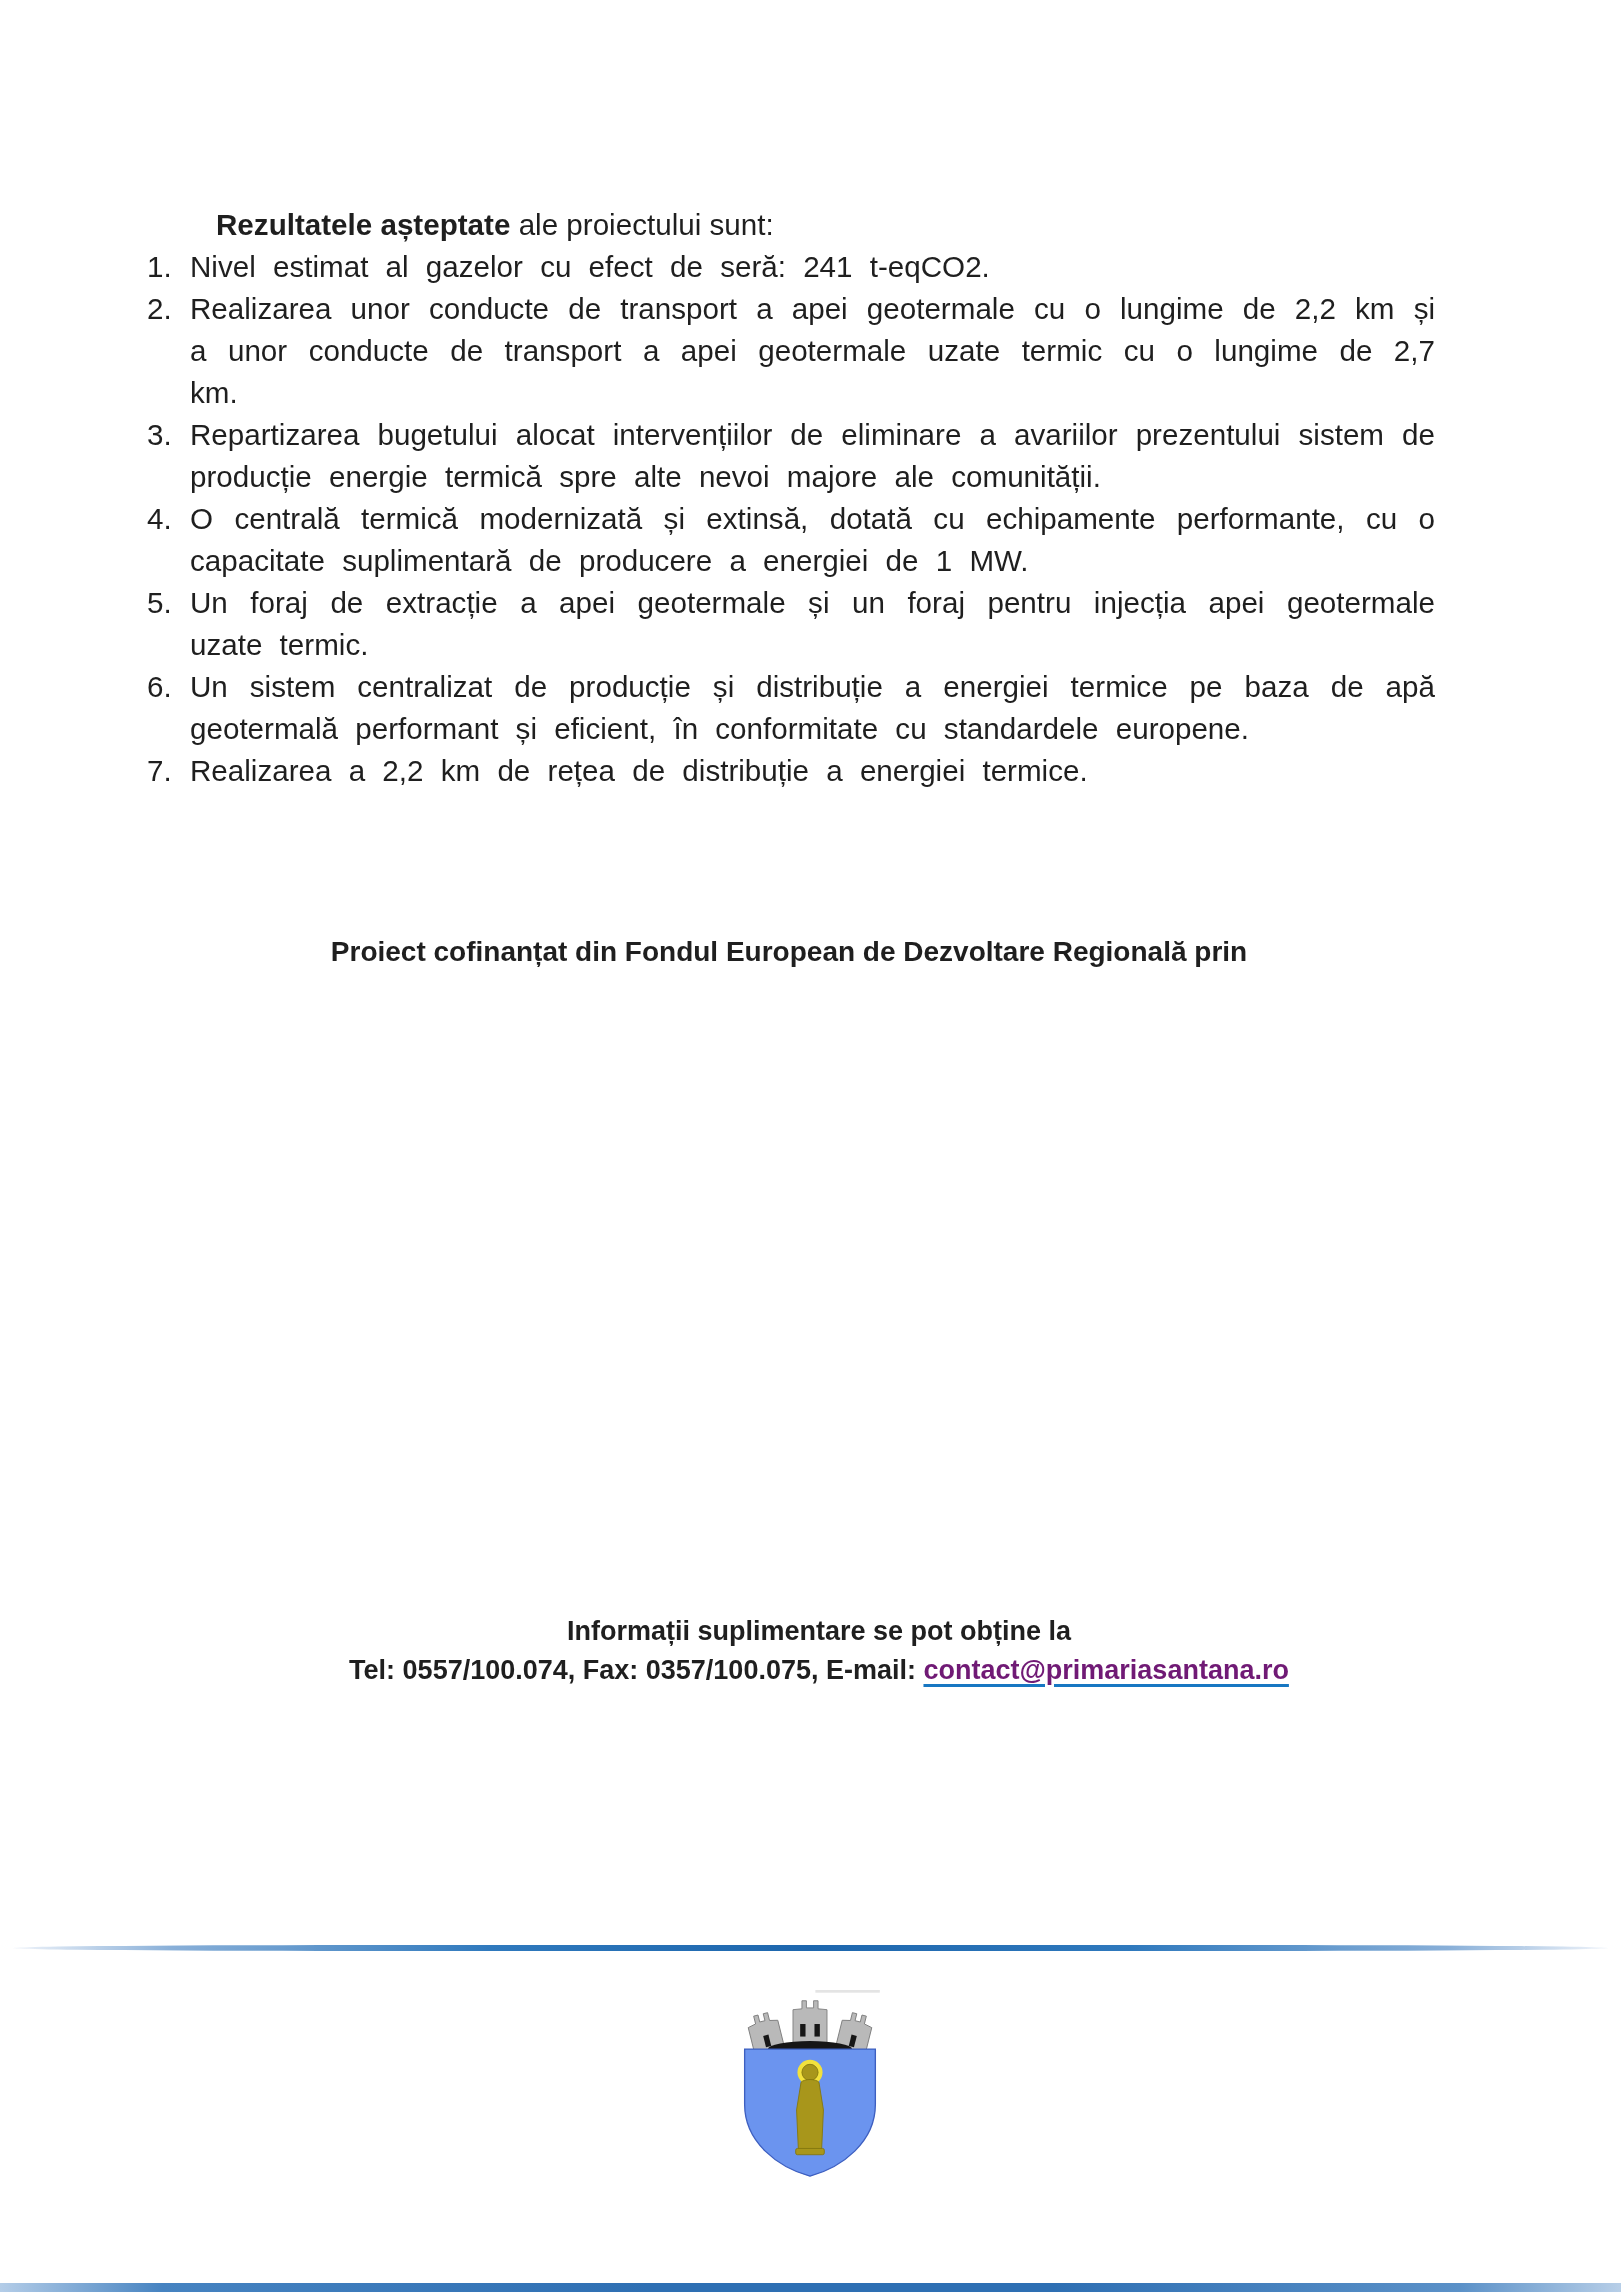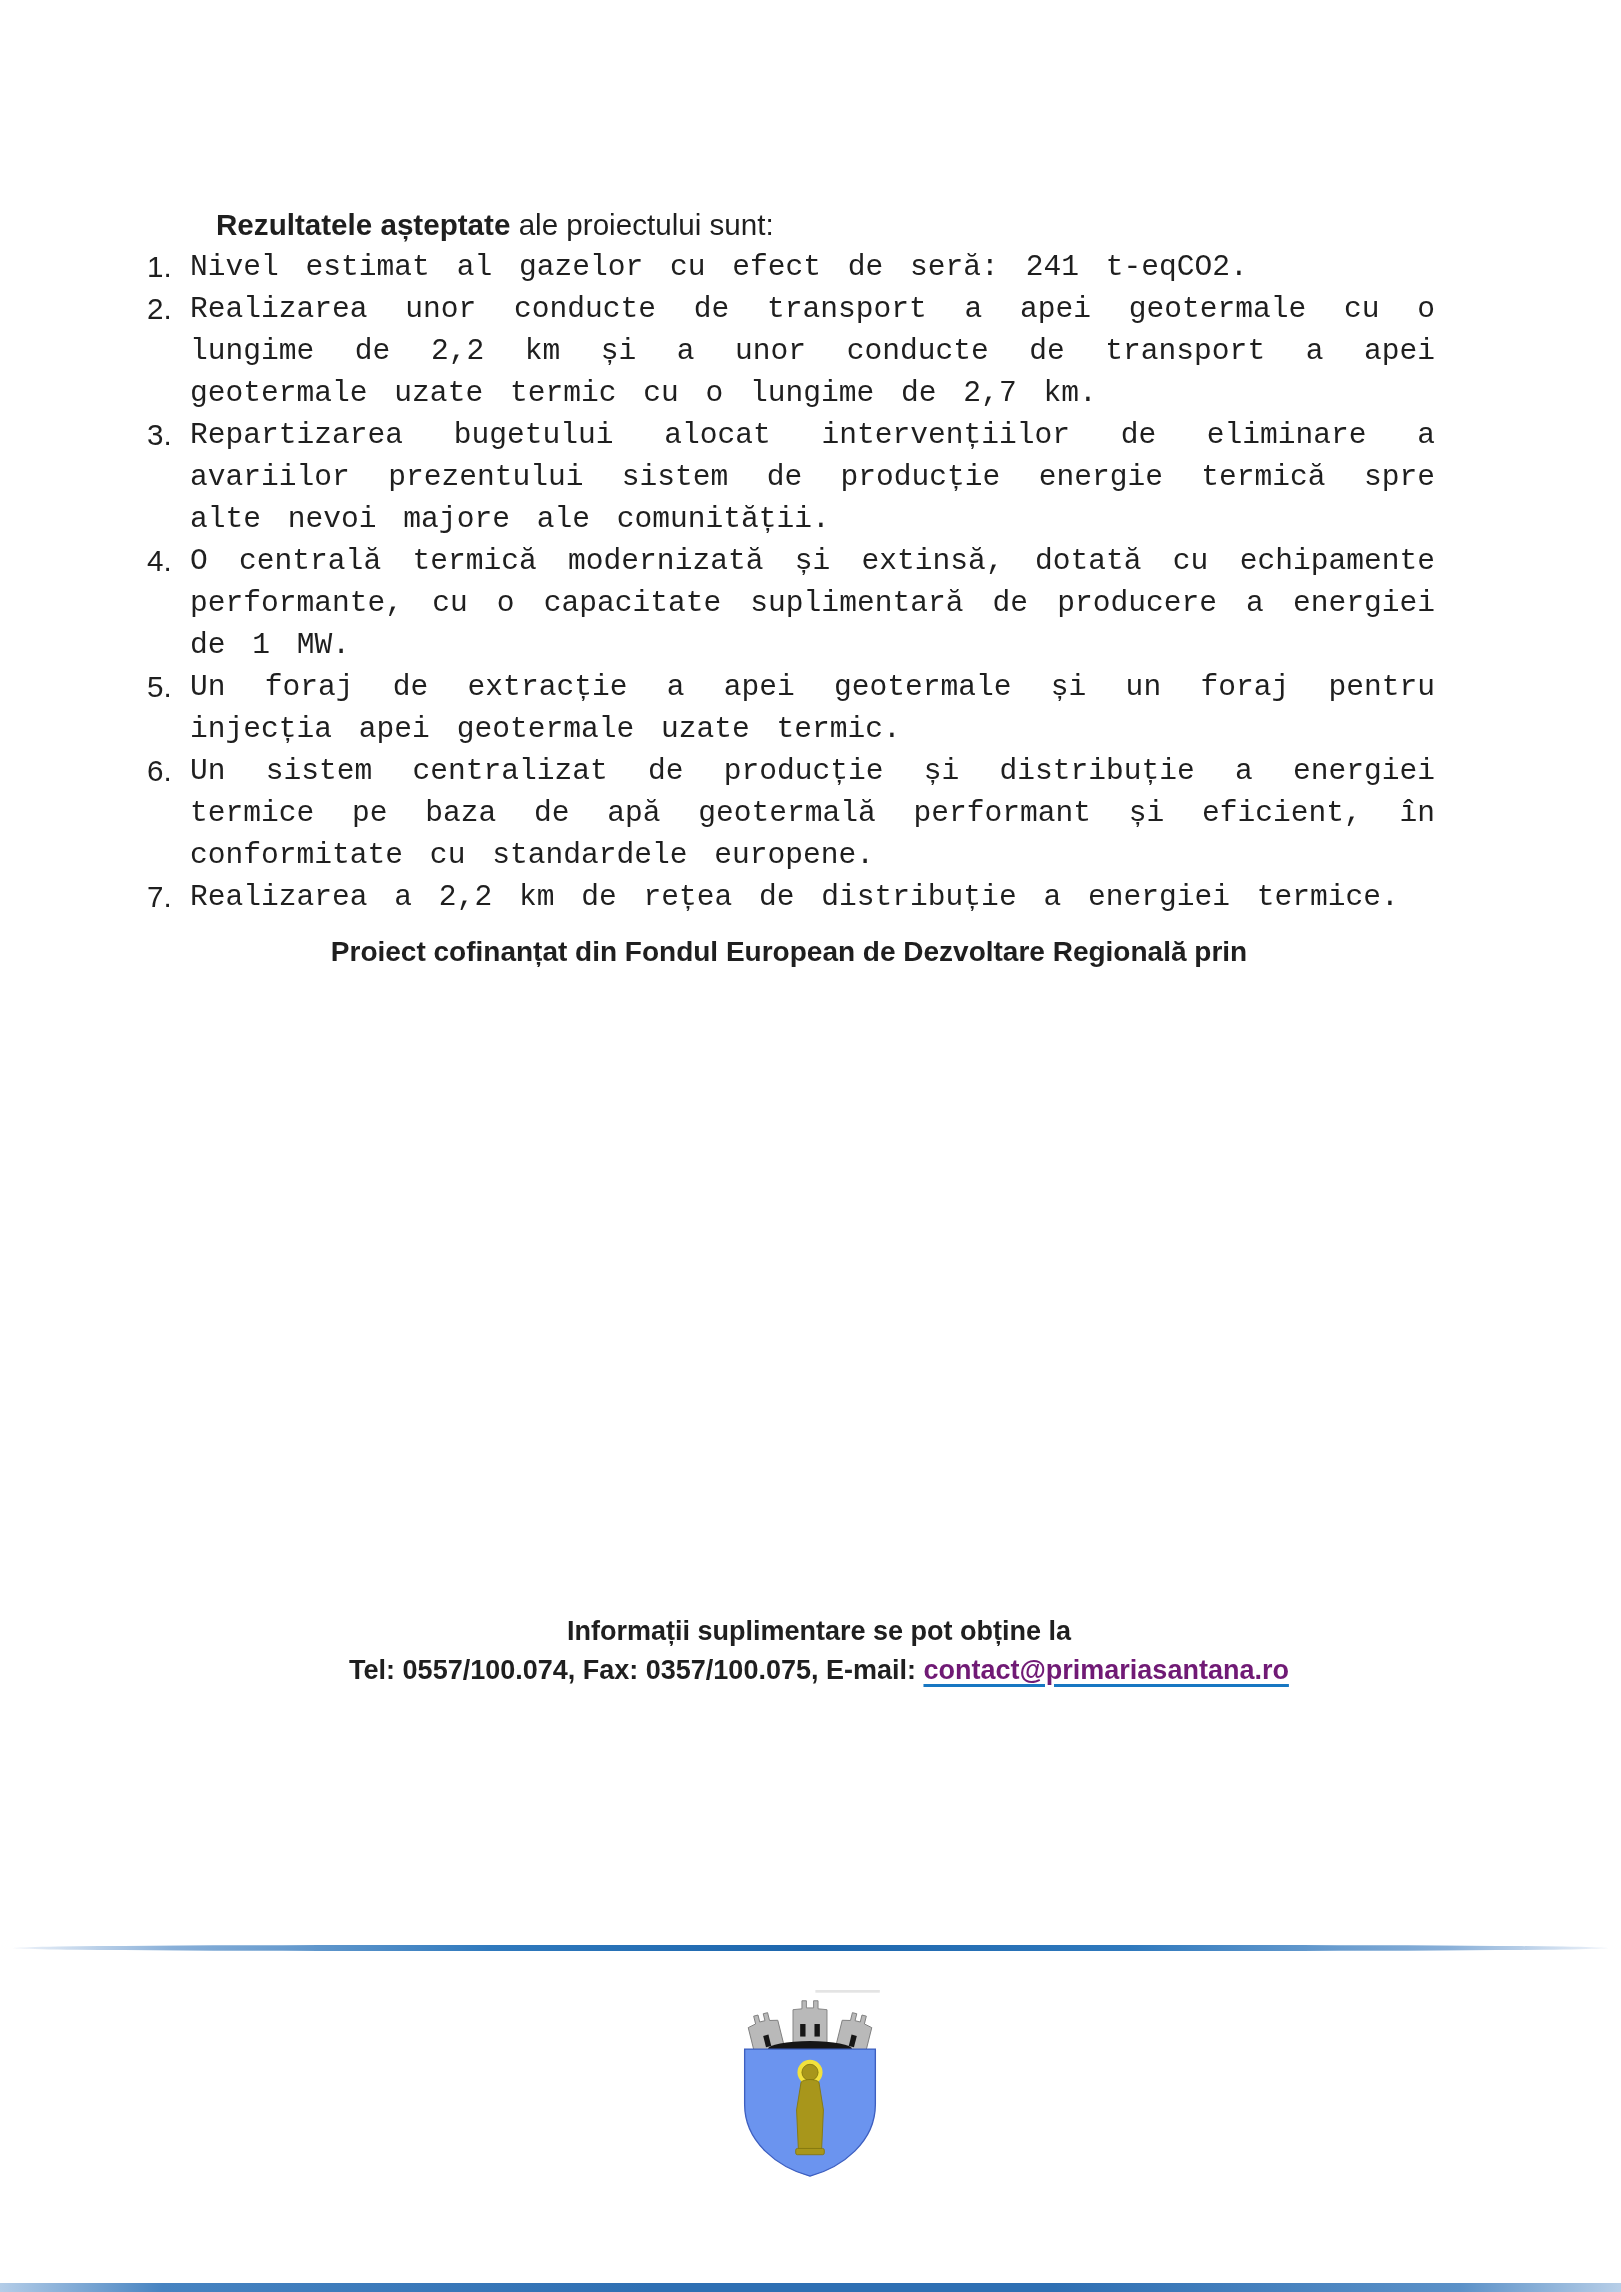--- a/index.html
+++ b/index.html
@@ -31,21 +31,20 @@
   .li-row{display:flex;align-items:flex-start;}
   .li-num{
     flex:0 0 43px;
     text-align:left;
   }
   .li-text{
     flex:1 1 auto;
     text-align:justify;
     text-justify:inter-word;
     word-spacing:9px;
-    font-family:Liberation Mono, monospace;
   }
 
   
   .funding{
     position:absolute;
     top:926px;
     left:0;
     width:1578px;
     text-align:center;
     font-size:28px;

